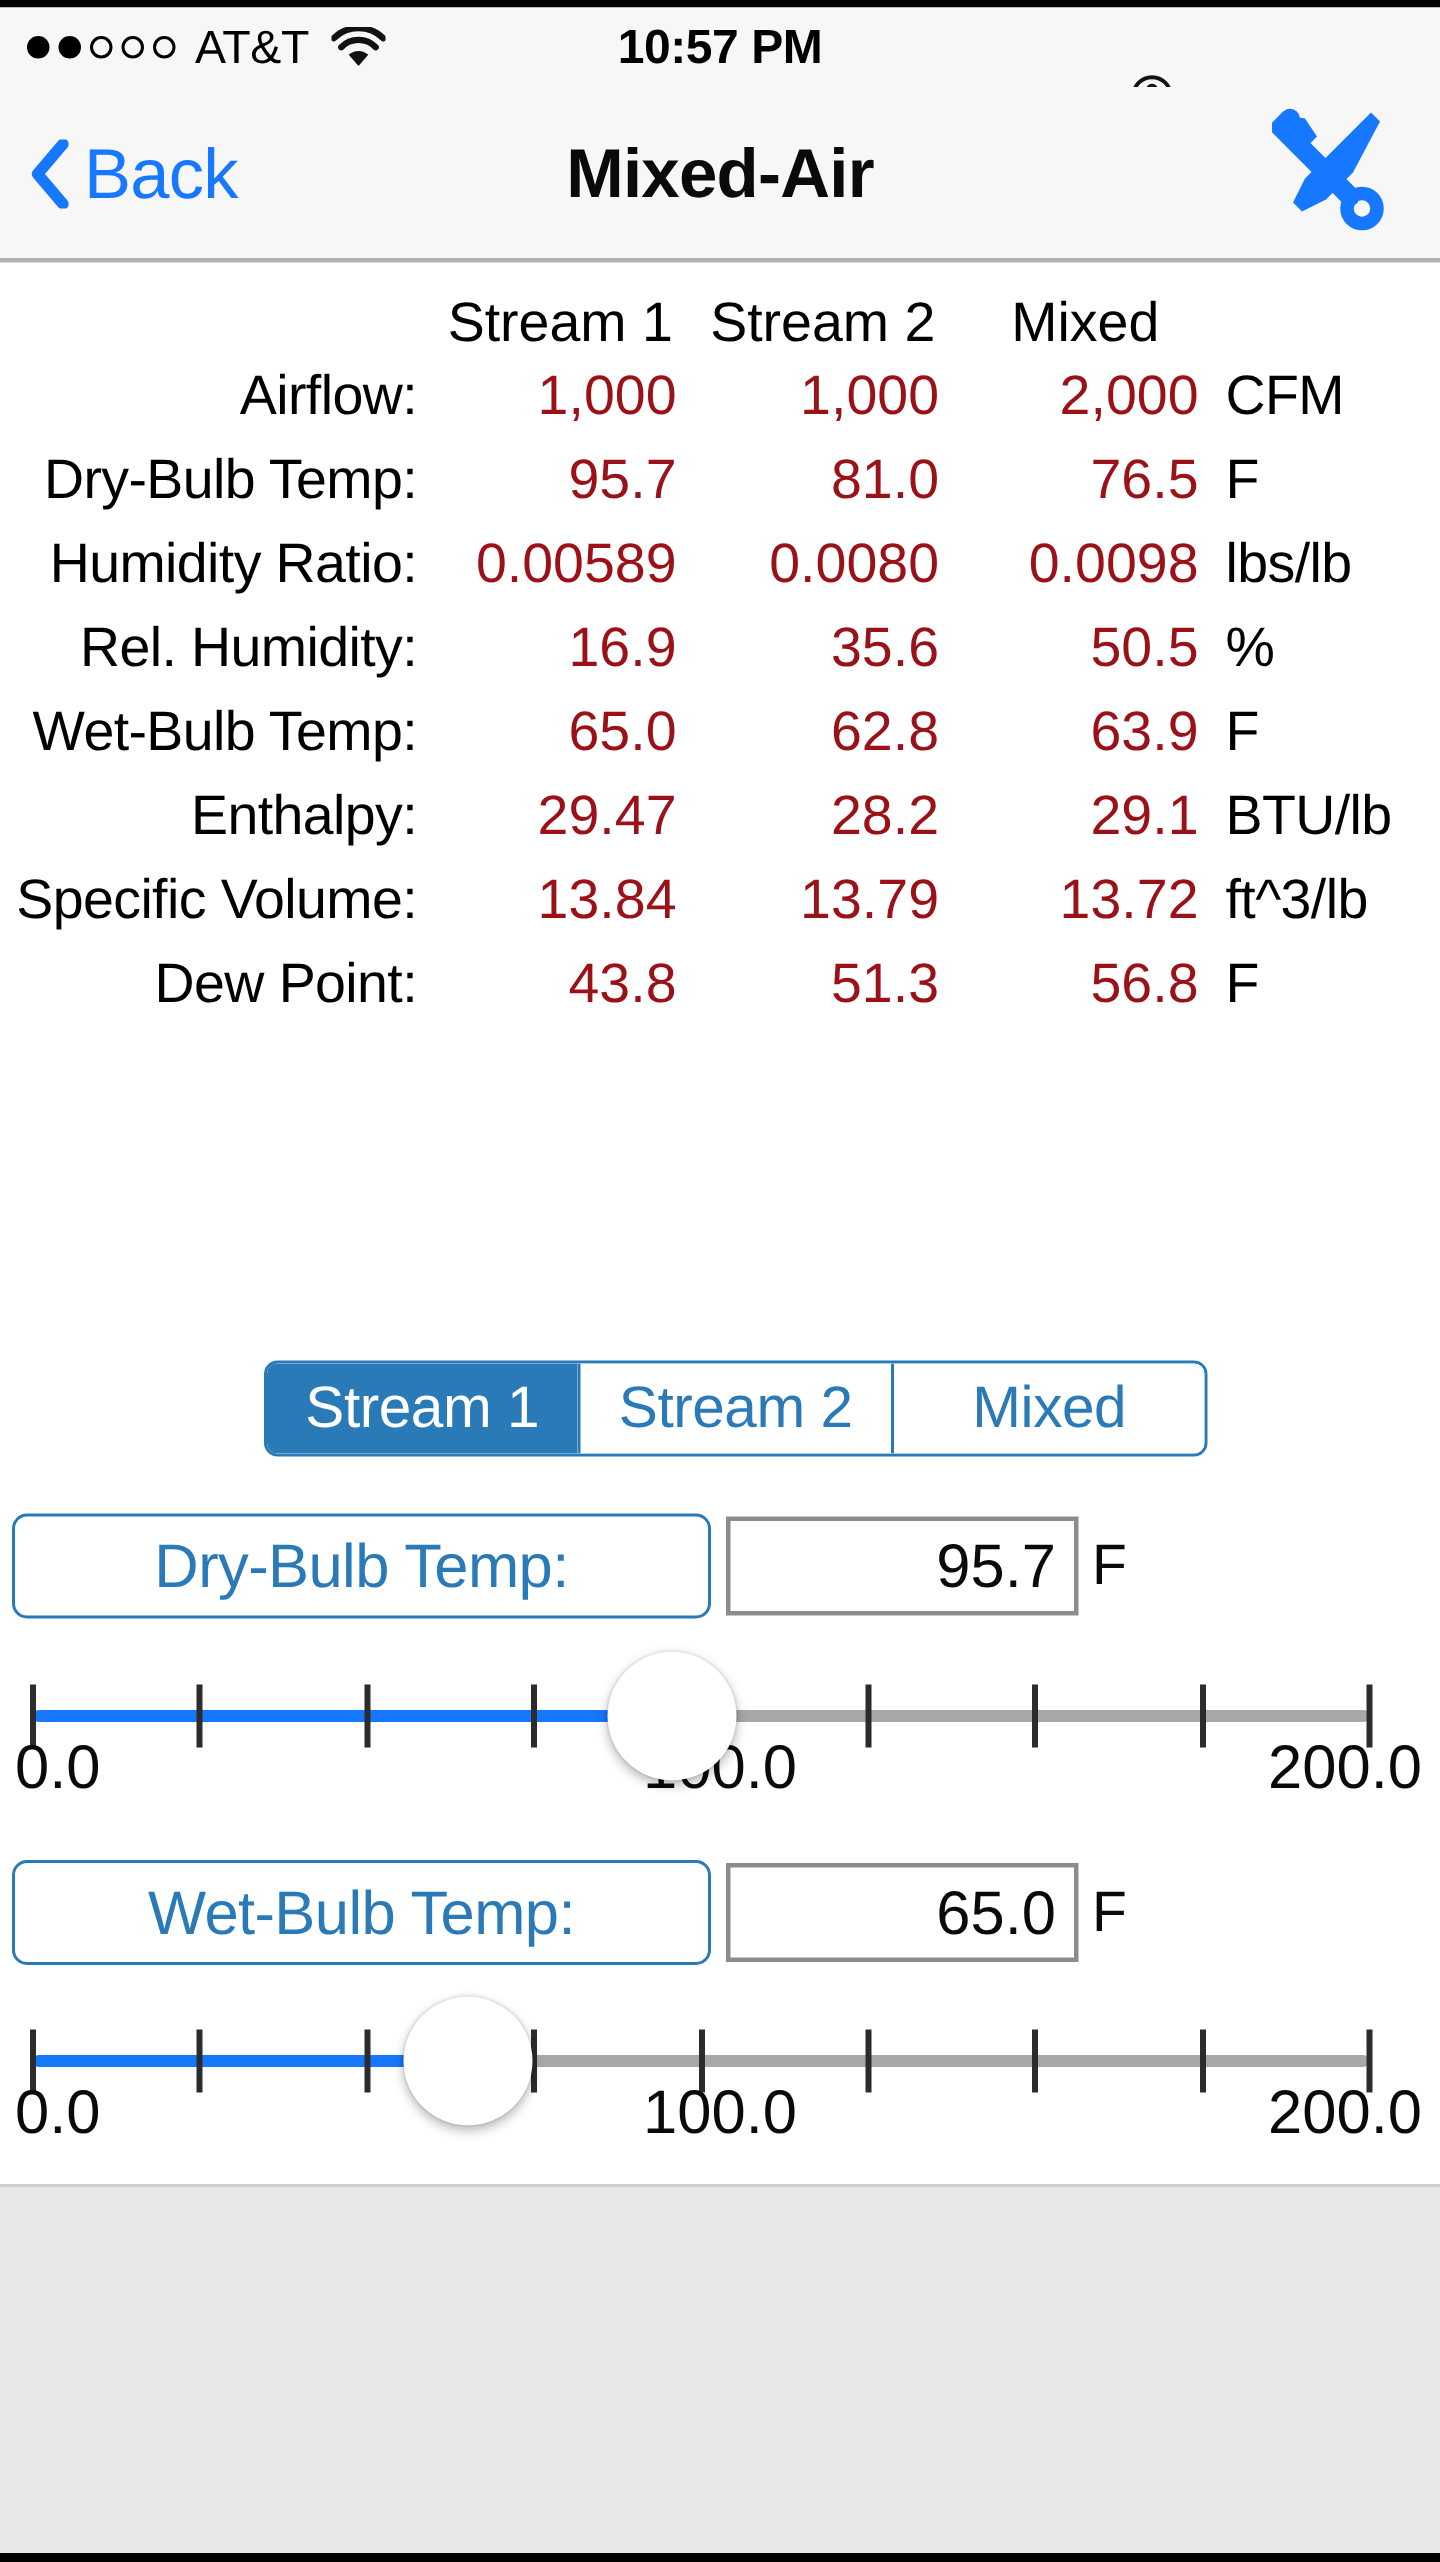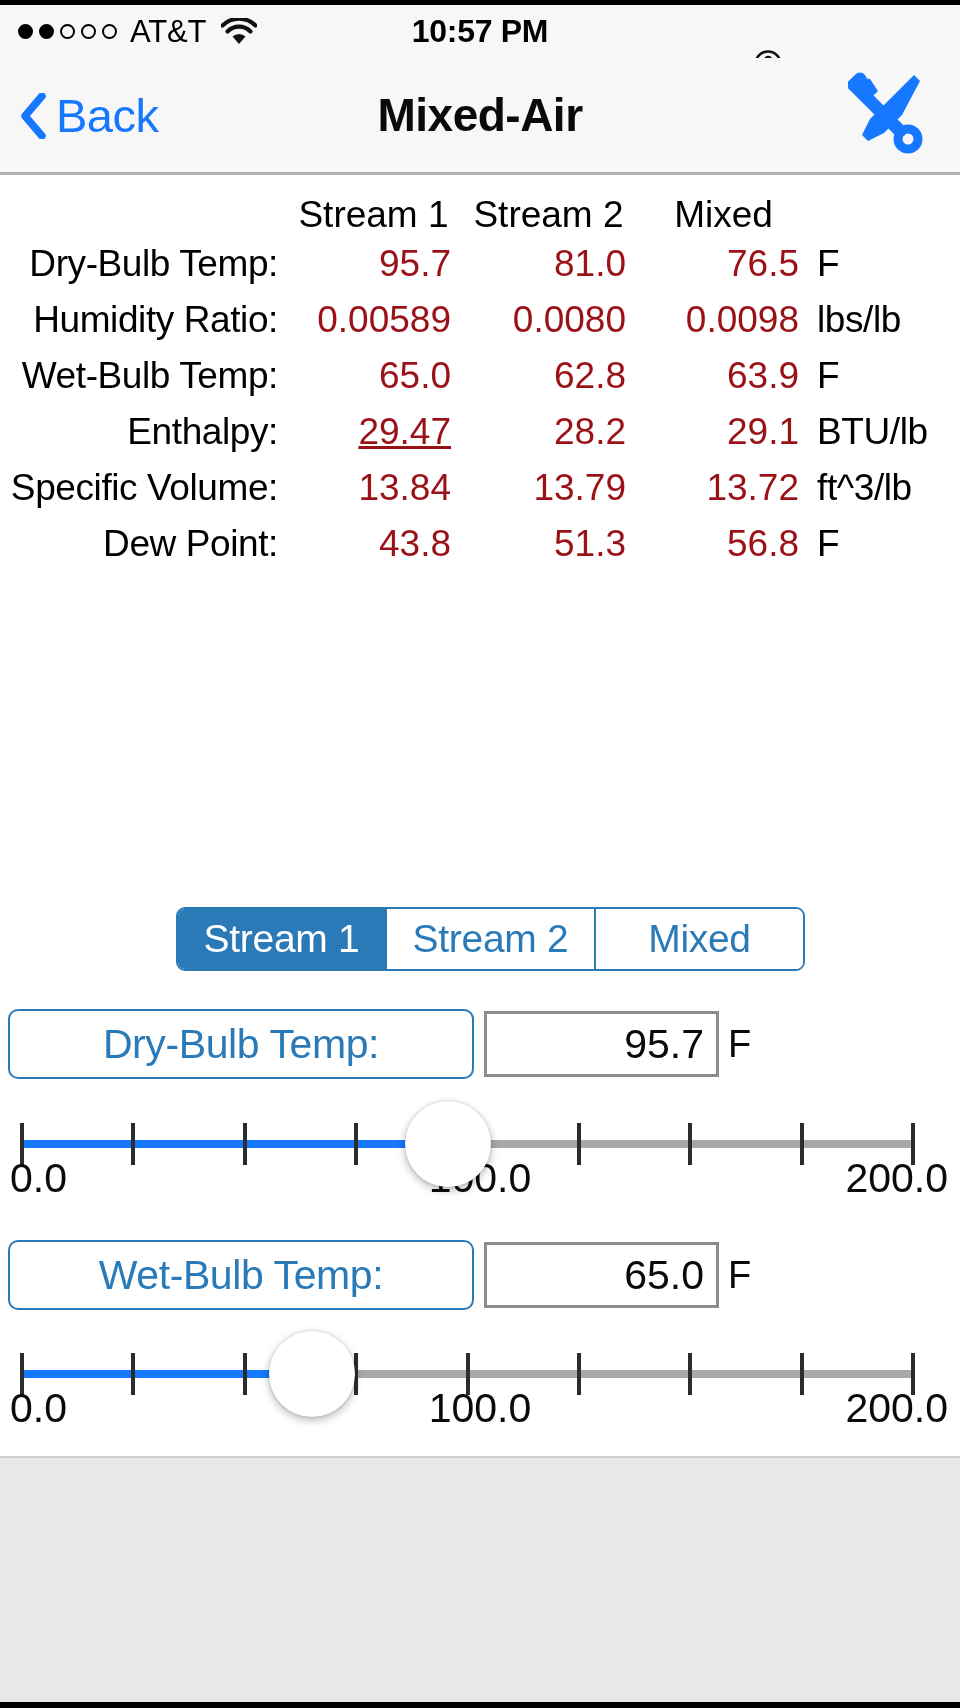--- a/index.html
+++ b/index.html
@@ -395,43 +395,57 @@
         <tr>
           <td class="col-label"></td>
           <td class="col-v1">Stream 1</td>
           <td class="col-v2">Stream 2</td>
           <td class="col-v3">Mixed</td>
           <td class="col-unit"></td>
         </tr>
       </thead>
       <tbody>
         <tr>
+          <td class="col-label">Airflow:</td>
+          <td class="col-v1" style="color: rgb(155, 17, 24);">1,000</td>
+          <td class="col-v2" style="color: rgb(155, 17, 24);">1,000</td>
+          <td class="col-v3" style="color: rgb(155, 17, 24);">2,000</td>
+          <td class="col-unit">CFM</td>
+        </tr>
+        <tr>
           <td class="col-label">Dry-Bulb Temp:</td>
           <td class="col-v1" style="color: rgb(155, 17, 24);">95.7</td>
           <td class="col-v2" style="color: rgb(155, 17, 24);">81.0</td>
           <td class="col-v3" style="color: rgb(155, 17, 24);">76.5</td>
           <td class="col-unit">F</td>
         </tr>
         <tr>
           <td class="col-label">Humidity Ratio:</td>
           <td class="col-v1" style="color: rgb(155, 17, 24);">0.00589</td>
           <td class="col-v2" style="color: rgb(155, 17, 24);">0.0080</td>
           <td class="col-v3" style="color: rgb(155, 17, 24);">0.0098</td>
           <td class="col-unit">lbs/lb</td>
         </tr>
         <tr>
+          <td class="col-label">Rel. Humidity:</td>
+          <td class="col-v1" style="color: rgb(155, 17, 24);">16.9</td>
+          <td class="col-v2" style="color: rgb(155, 17, 24);">35.6</td>
+          <td class="col-v3" style="color: rgb(155, 17, 24);">50.5</td>
+          <td class="col-unit">%</td>
+        </tr>
+        <tr>
           <td class="col-label">Wet-Bulb Temp:</td>
           <td class="col-v1" style="color: rgb(155, 17, 24);">65.0</td>
           <td class="col-v2" style="color: rgb(155, 17, 24);">62.8</td>
           <td class="col-v3" style="color: rgb(155, 17, 24);">63.9</td>
           <td class="col-unit">F</td>
         </tr>
         <tr>
           <td class="col-label">Enthalpy:</td>
-          <td class="col-v1" style="color: rgb(155, 17, 24); text-decoration: underline;">29.47</td>
+          <td class="col-v1" style="color: rgb(155, 17, 24);">29.47</td>
           <td class="col-v2" style="color: rgb(155, 17, 24);">28.2</td>
           <td class="col-v3" style="color: rgb(155, 17, 24);">29.1</td>
           <td class="col-unit">BTU/lb</td>
         </tr>
         <tr>
           <td class="col-label">Specific Volume:</td>
           <td class="col-v1" style="color: rgb(155, 17, 24);">13.84</td>
           <td class="col-v2" style="color: rgb(155, 17, 24);">13.79</td>
           <td class="col-v3" style="color: rgb(155, 17, 24);">13.72</td>
           <td class="col-unit">ft^3/lb</td>

